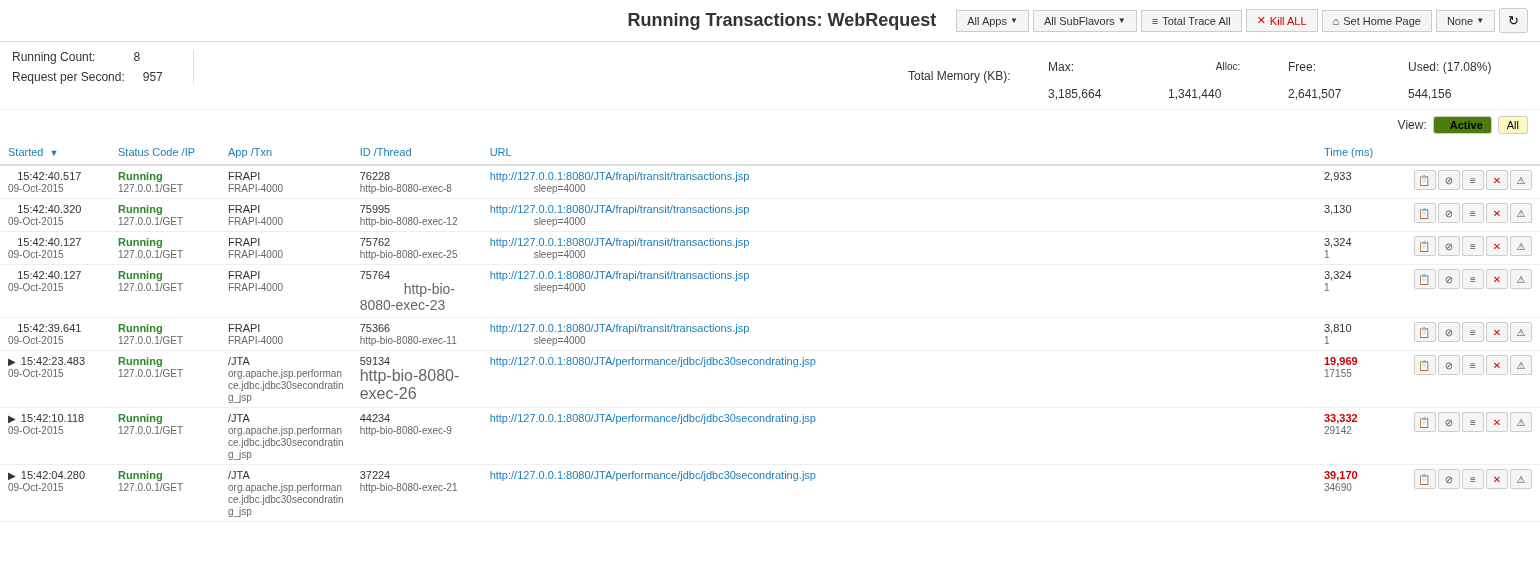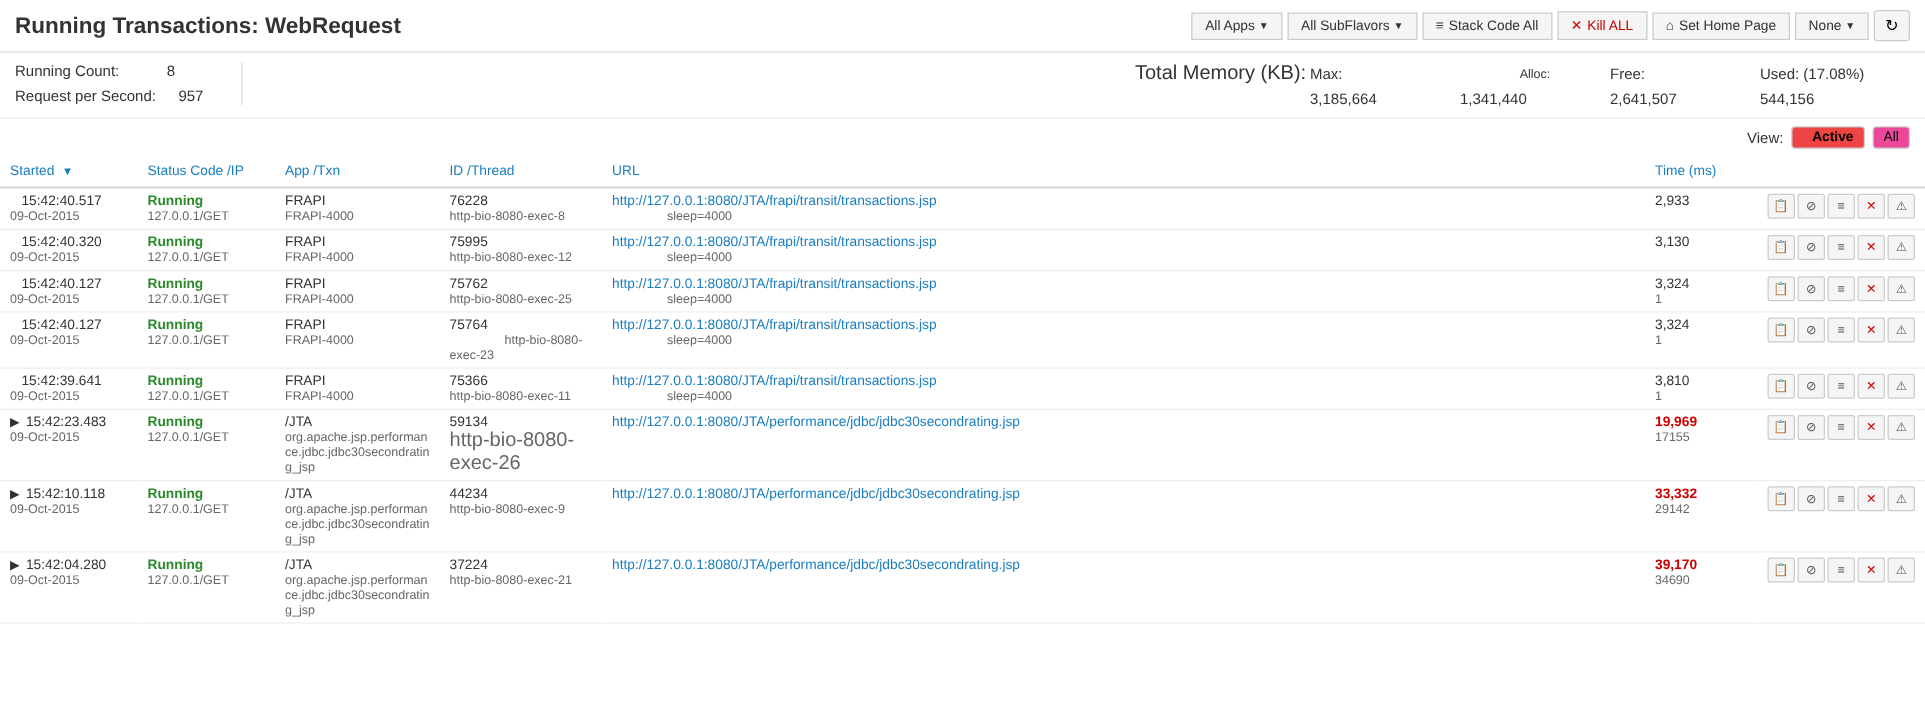--- a/index.html
+++ b/index.html
@@ -1,24 +1,25 @@
 <!DOCTYPE html>
 <html><head>
   <meta charset="utf-8">
   <style>
     * { box-sizing: border-box; margin: 0; padding: 0; }
     body { font-family: Arial, sans-serif; font-size: 12px; background: #fff; color: #333; }
 
     .top-bar {
       display: flex;
       align-items: center;
-      justify-content: space-between;
+      justify-content: flex-end;
       padding: 8px 12px;
       border-bottom: 1px solid #ddd;
       background: #fff;
+      gap: 20px;
     }
 
     .page-title {
       font-size: 18px;
       font-weight: bold;
       color: #333;
     }
 
     .toolbar {
       display: flex;
@@ -75,25 +76,25 @@
       gap: 6px;
       font-size: 12px;
     }
 
     .view-label { color: #333; }
     .view-btn {
       padding: 2px 8px;
       font-size: 11px;
       border: 1px solid #ccc;
       border-radius: 3px;
-      background: #ec4899;
+      background: #fef9c3;
       cursor: pointer;
     }
     .view-btn.active {
-      background: #ef4444;
+      background: #4d7c0f;
       font-weight: bold;
       padding-left: 16px;
     }
 
     table {
       width: 100%;
       border-collapse: collapse;
       font-size: 11px;
     }
 
@@ -178,21 +179,21 @@
     <button class="btn btn-dropdown">
       <span>All Apps</span>
       <span style="font-size:8px">▼</span>
     </button>
     <button class="btn btn-dropdown">
       <span>All SubFlavors</span>
       <span style="font-size:8px">▼</span>
     </button>
     <button class="btn btn-icon-text">
       <span style="font-size:11px">≡</span>
-      <span>Stack Code All</span>
+      <span>Total Trace All</span>
     </button>
     <button class="btn btn-icon-text" style="color:#c00;">
       <span>✕</span>
       <span>Kill ALL</span>
     </button>
     <button class="btn btn-icon-text">
       <span>⌂</span>
       <span>Set Home Page</span>
     </button>
     <button class="btn btn-dropdown">
@@ -209,21 +210,21 @@
       <span class="stat-label">Running Count:</span>
       <span class="stat-value" style="margin-left:30px">8</span>
     </div>
     <div class="stat-row">
       <span class="stat-label">Request per Second:</span>
       <span class="stat-value" style="margin-left:10px">957</span>
     </div>
   </div>
   <div style="margin-left:auto; display:flex; flex-direction:column; gap:4px;">
     <div style="display:flex; gap:0; align-items:center;">
-      <span style="min-width:140px; font-size:16px;">Total Memory (KB):</span>
+      <span style="min-width:140px; font-size:12px;margin-top:19px;">Total Memory (KB):</span>
       <span style="min-width:120px; font-size:12px; text-align:left;">Max:</span>
       <span style="min-width:120px; font-size:10px; text-align:center;">Alloc:</span>
       <span style="min-width:120px; font-size:12px; text-align:left;">Free:</span>
       <span style="min-width:120px; font-size:12px; text-align:left;">Used: (17.08%)</span>
     </div>
     <div style="display:flex; gap:0; align-items:center;">
       <span style="min-width:140px;"></span>
       <span style="min-width:120px; font-size:12px;">3,185,664</span>
       <span style="min-width:120px; font-size:12px;">1,341,440</span>
       <span style="min-width:120px; font-size:12px;">2,641,507</span>
@@ -381,21 +382,21 @@
     <td class="col-status">
       <span class="status-running">Running</span><br>
       <span style="color:#666;font-size:10px;">127.0.0.1/GET</span>
     </td>
     <td class="col-app">
       <span>FRAPI</span><br>
       <span style="color:#666;font-size:10px;">FRAPI-4000</span>
     </td>
     <td class="col-id">
       <span>75764</span><br>
-      <span style="color:#666;font-size:10px;padding-left:44px;">http-bio-8080-exec-23</span>
+      <span style="color:#666;font-size:14px;padding-left:44px;">http-bio-8080-exec-23</span>
     </td>
     <td class="col-url">
       <span class="url-cell">http://127.0.0.1:8080/JTA/frapi/transit/transactions.jsp</span><br>
       <span class="url-sub">sleep=4000</span>
     </td>
     <td class="col-time">
       <span class="time-normal">3,324</span><br>
       <span class="time-sub">1</span>
     </td>
     <td class="col-actions">

